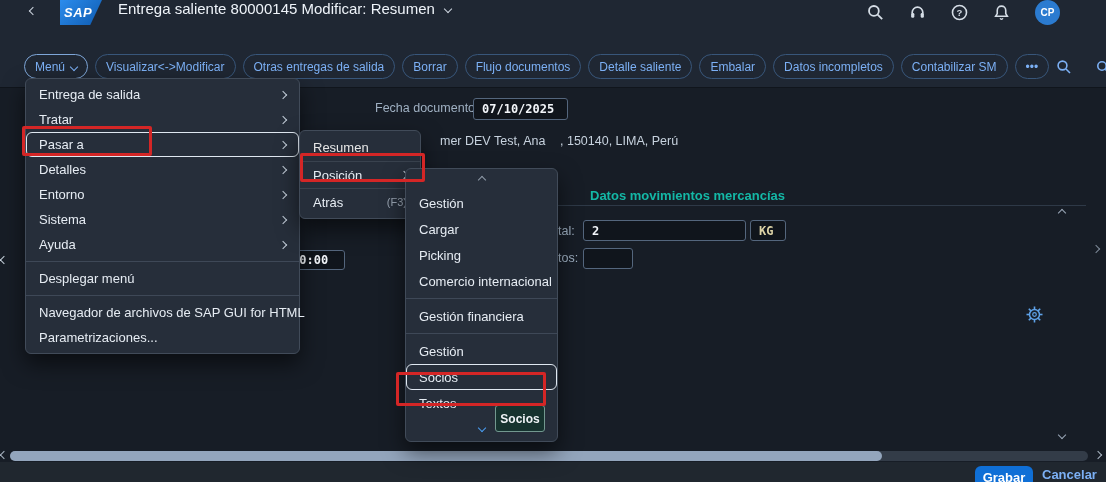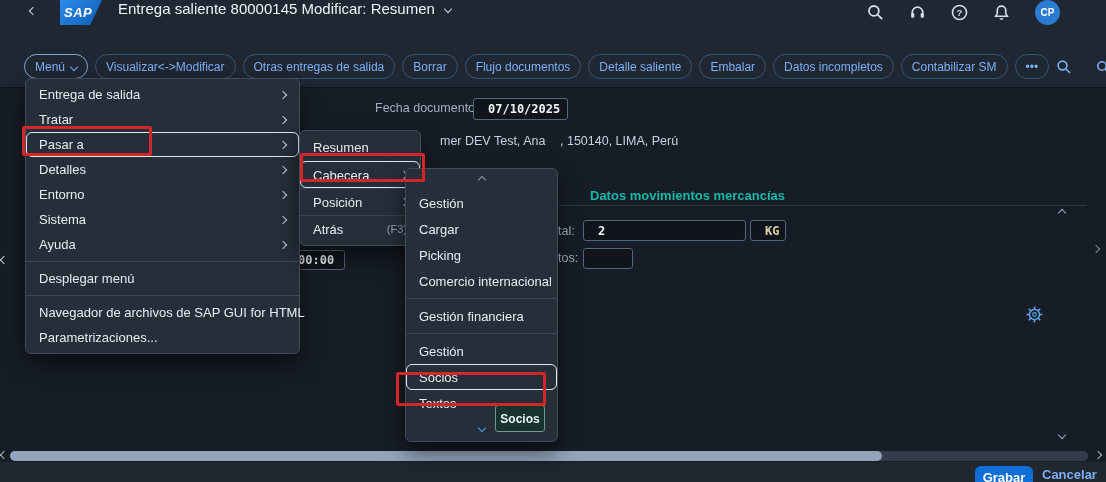--- a/index.html
+++ b/index.html
@@ -31,21 +31,21 @@
   .tbtn { height:25px; padding:0 10px; border:1px solid #38567a; border-radius:13px; color:#7cb0f5;
     font-size:12px; display:flex; align-items:center; gap:6px; white-space:nowrap; background:transparent; cursor:pointer; }
   .tbtn.focused { border-color:#7ea6d8; }
   .tb-right { margin-left:auto; display:flex; align-items:center; gap:24px; }
   .tb-ic { width:16px; height:16px; }
 
   
   .content { position:absolute; left:0; top:88px; width:1106px; height:361px; background:#171d26; z-index:1; }
   .lbl { color:#9fb0c2; font-size:12.5px; }
   .val-input { background:#10151c; border:1px solid #54667d; border-radius:3px; color:#f2f5f9;
-    font-family:"DejaVu Sans Mono", monospace; font-size:12px; font-weight:bold; display:flex; align-items:center; padding:0 14px; cursor:text; }
+    font-family:"DejaVu Sans Mono", monospace; font-size:12px; font-weight:bold; display:flex; align-items:center; padding:0 8px; cursor:text; }
   .addr { color:#c7d2de; font-size:12.5px; }
   .tab-label { color:#14b8a6; font-size:13px; font-weight:bold; }
   .tabline { border-bottom:1px solid #2e3947; }
 
   
   .grid { position:absolute; left:33px; top:326px; width:1002px; border-top:1px solid #384354; }
   .g-row { display:flex; }
   .g-head { background:#141a22; height:26px; border-bottom:1px solid #3a4450; }
   .g-head .cell { color:#c2cbd8; font-size:11.5px; font-weight:bold; line-height:25px; }
   .g-body { height:21px; background:#1a212b; border-bottom:1px solid #252e39; }
@@ -328,24 +328,20 @@
     </div>
   <div class="mi">
       <span>Parametrizaciones...</span>
     </div>
 </div>
 
 <div class="menu menu2">
   <div class="mi disabled">
       <span>Resumen</span>
     </div>
-  <div class="mi focused">
-      <span>Cabecera</span>
-      <span class="arrow chev right"></span>
-    </div>
   <div class="mi">
       <span>Posición</span>
       <span class="arrow chev right"></span>
     </div>
   <div class="mi">
       <span>Atrás</span>
       <span class="key">(F3)</span>
     </div>
 </div>
 

